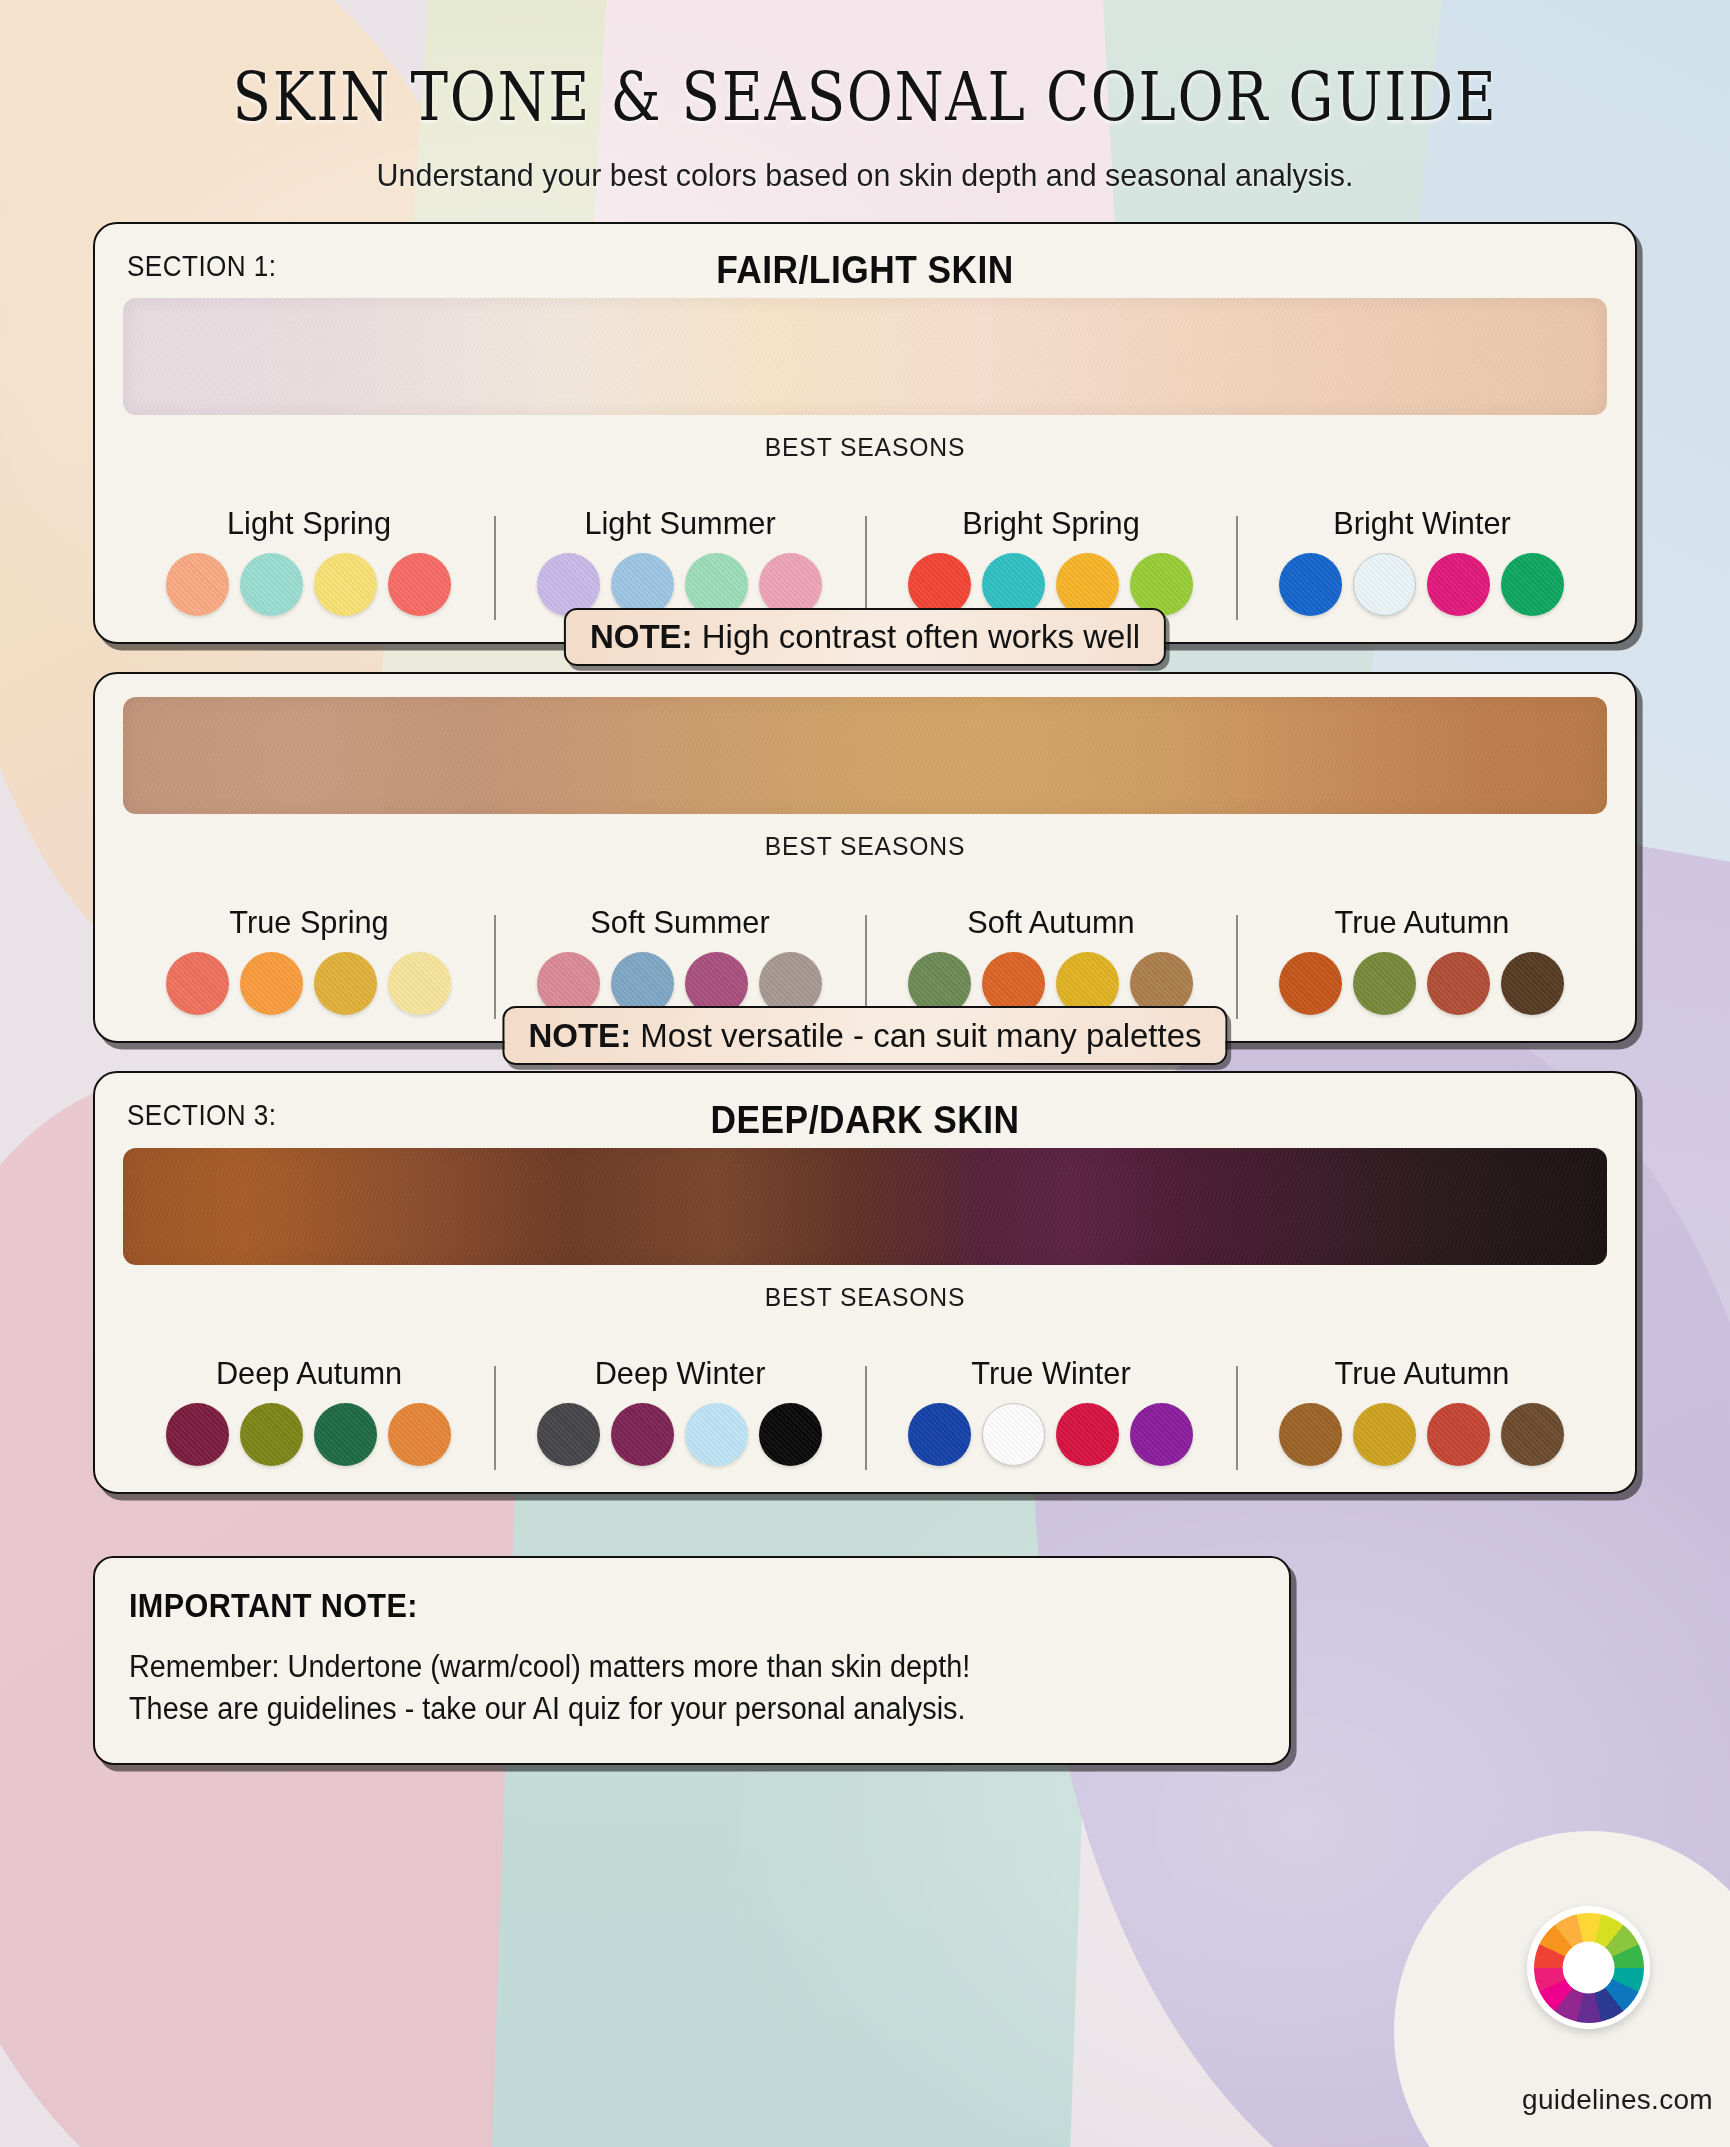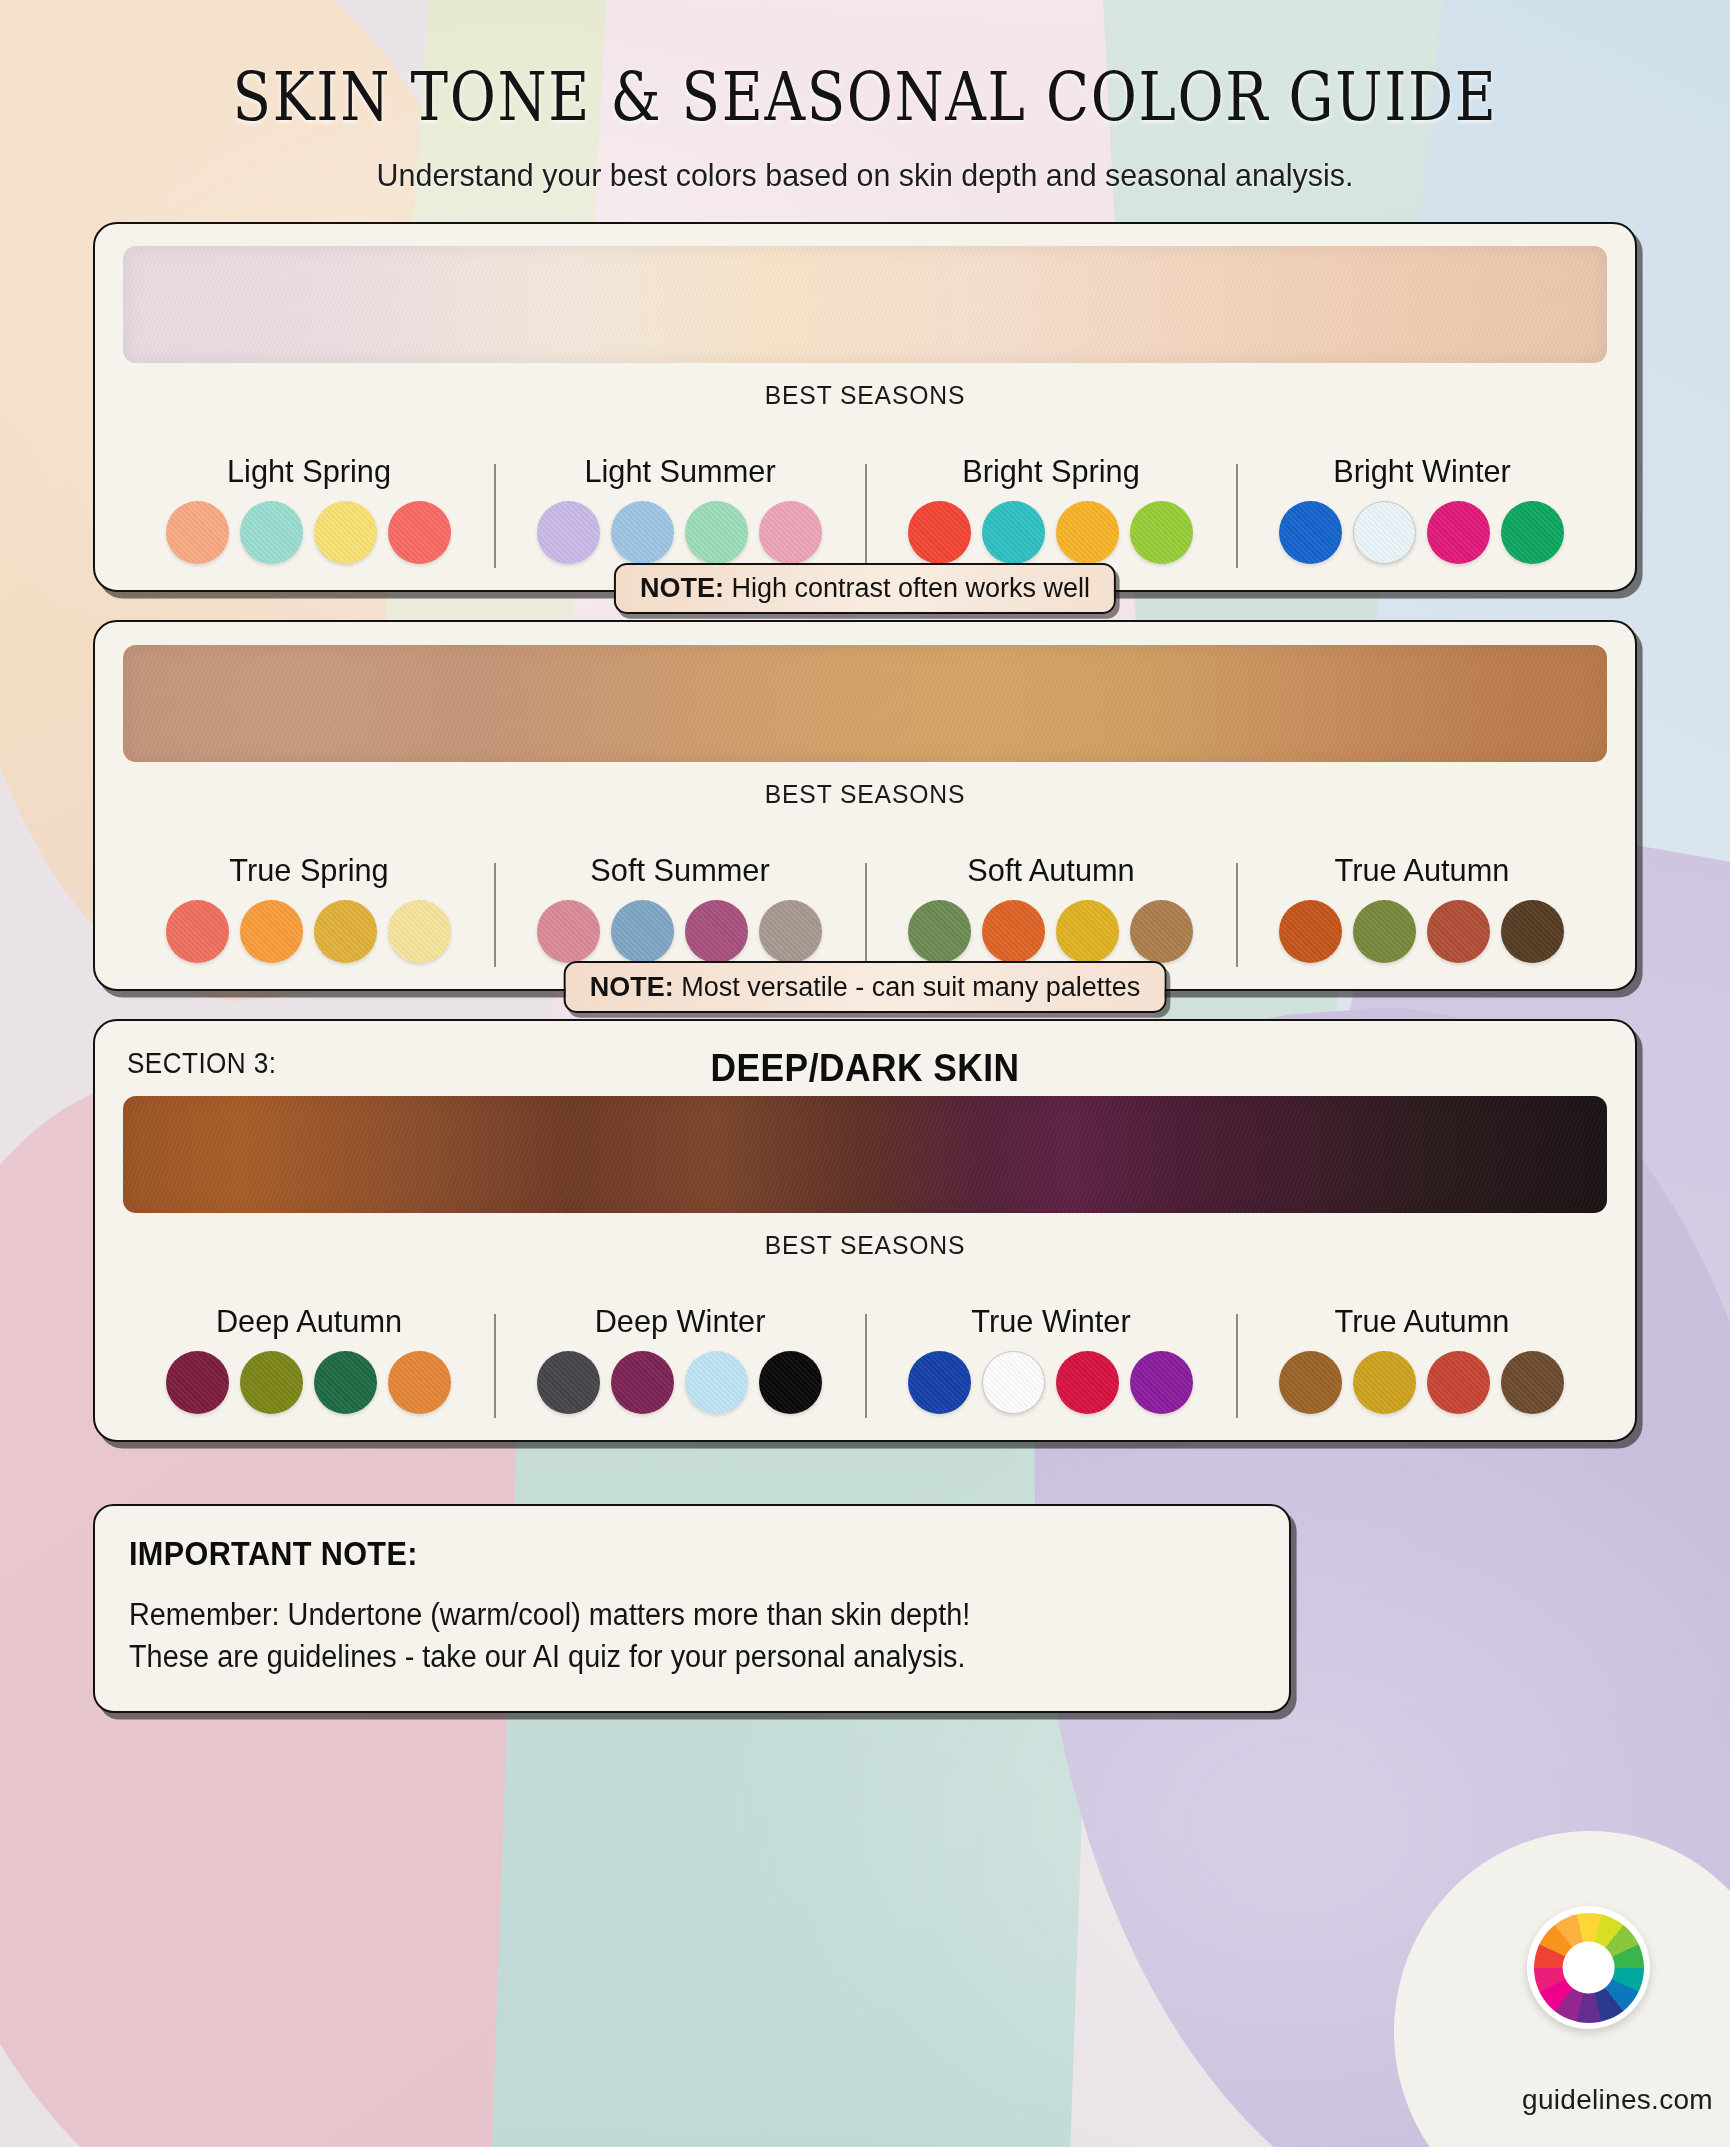--- a/index.html
+++ b/index.html
@@ -215,21 +215,21 @@
   .note-pill {
     position: absolute;
     left: 50%;
     transform: translateX(-50%);
     bottom: -24px;
     background: linear-gradient(100deg, #f3dbc8 0%, #f8ece1 55%, #f4e0d0 100%);
     border: 2.8px solid #111;
     border-radius: 13px;
     box-shadow: 3.7px 4.7px 0 rgba(20,18,16,0.5);
     padding: 8.4px 24px;
-    font-size: 27px;
+    font-size: 33px;
     color: #121212;
     white-space: nowrap;
   }
   .note-pill b { font-weight: bold; }
 
   
   .important {
     position: relative;
     background: #f6f3ec;
     border: 2.8px solid #111;
@@ -319,20 +319,24 @@
 
 <div id="page">
 
   <div class="header">
     <div class="title">SKIN TONE &amp; SEASONAL COLOR GUIDE</div>
     <div class="subtitle">Understand your best colors based on skin depth and seasonal analysis.</div>
   </div>
 
   <div id="sections">
       <div class="section">
+        <div class="sec-head">
+          <div class="sec-label">SECTION 1:</div>
+          <div class="sec-title">FAIR/LIGHT SKIN</div>
+        </div>
         <div class="skin-bar" style="background: linear-gradient(90deg, rgb(231, 219, 224) 0%, rgb(234, 221, 224) 14%, rgb(243, 231, 220) 30%, rgb(247, 227, 201) 44%, rgb(246, 222, 205) 58%, rgb(242, 213, 191) 72%, rgb(238, 205, 179) 86%, rgb(233, 197, 171) 100%);"></div>
         <div class="best-seasons">BEST SEASONS</div>
         <div class="season-row">
           <div class="season-col">
             <div class="season-name">Light Spring</div>
             <div class="dots">
               <div class="dot" style="background: rgb(249, 169, 131);"></div>
               <div class="dot" style="background: rgb(154, 220, 208);"></div>
               <div class="dot" style="background: rgb(247, 224, 115);"></div>
               <div class="dot" style="background: rgb(247, 106, 99);"></div>

